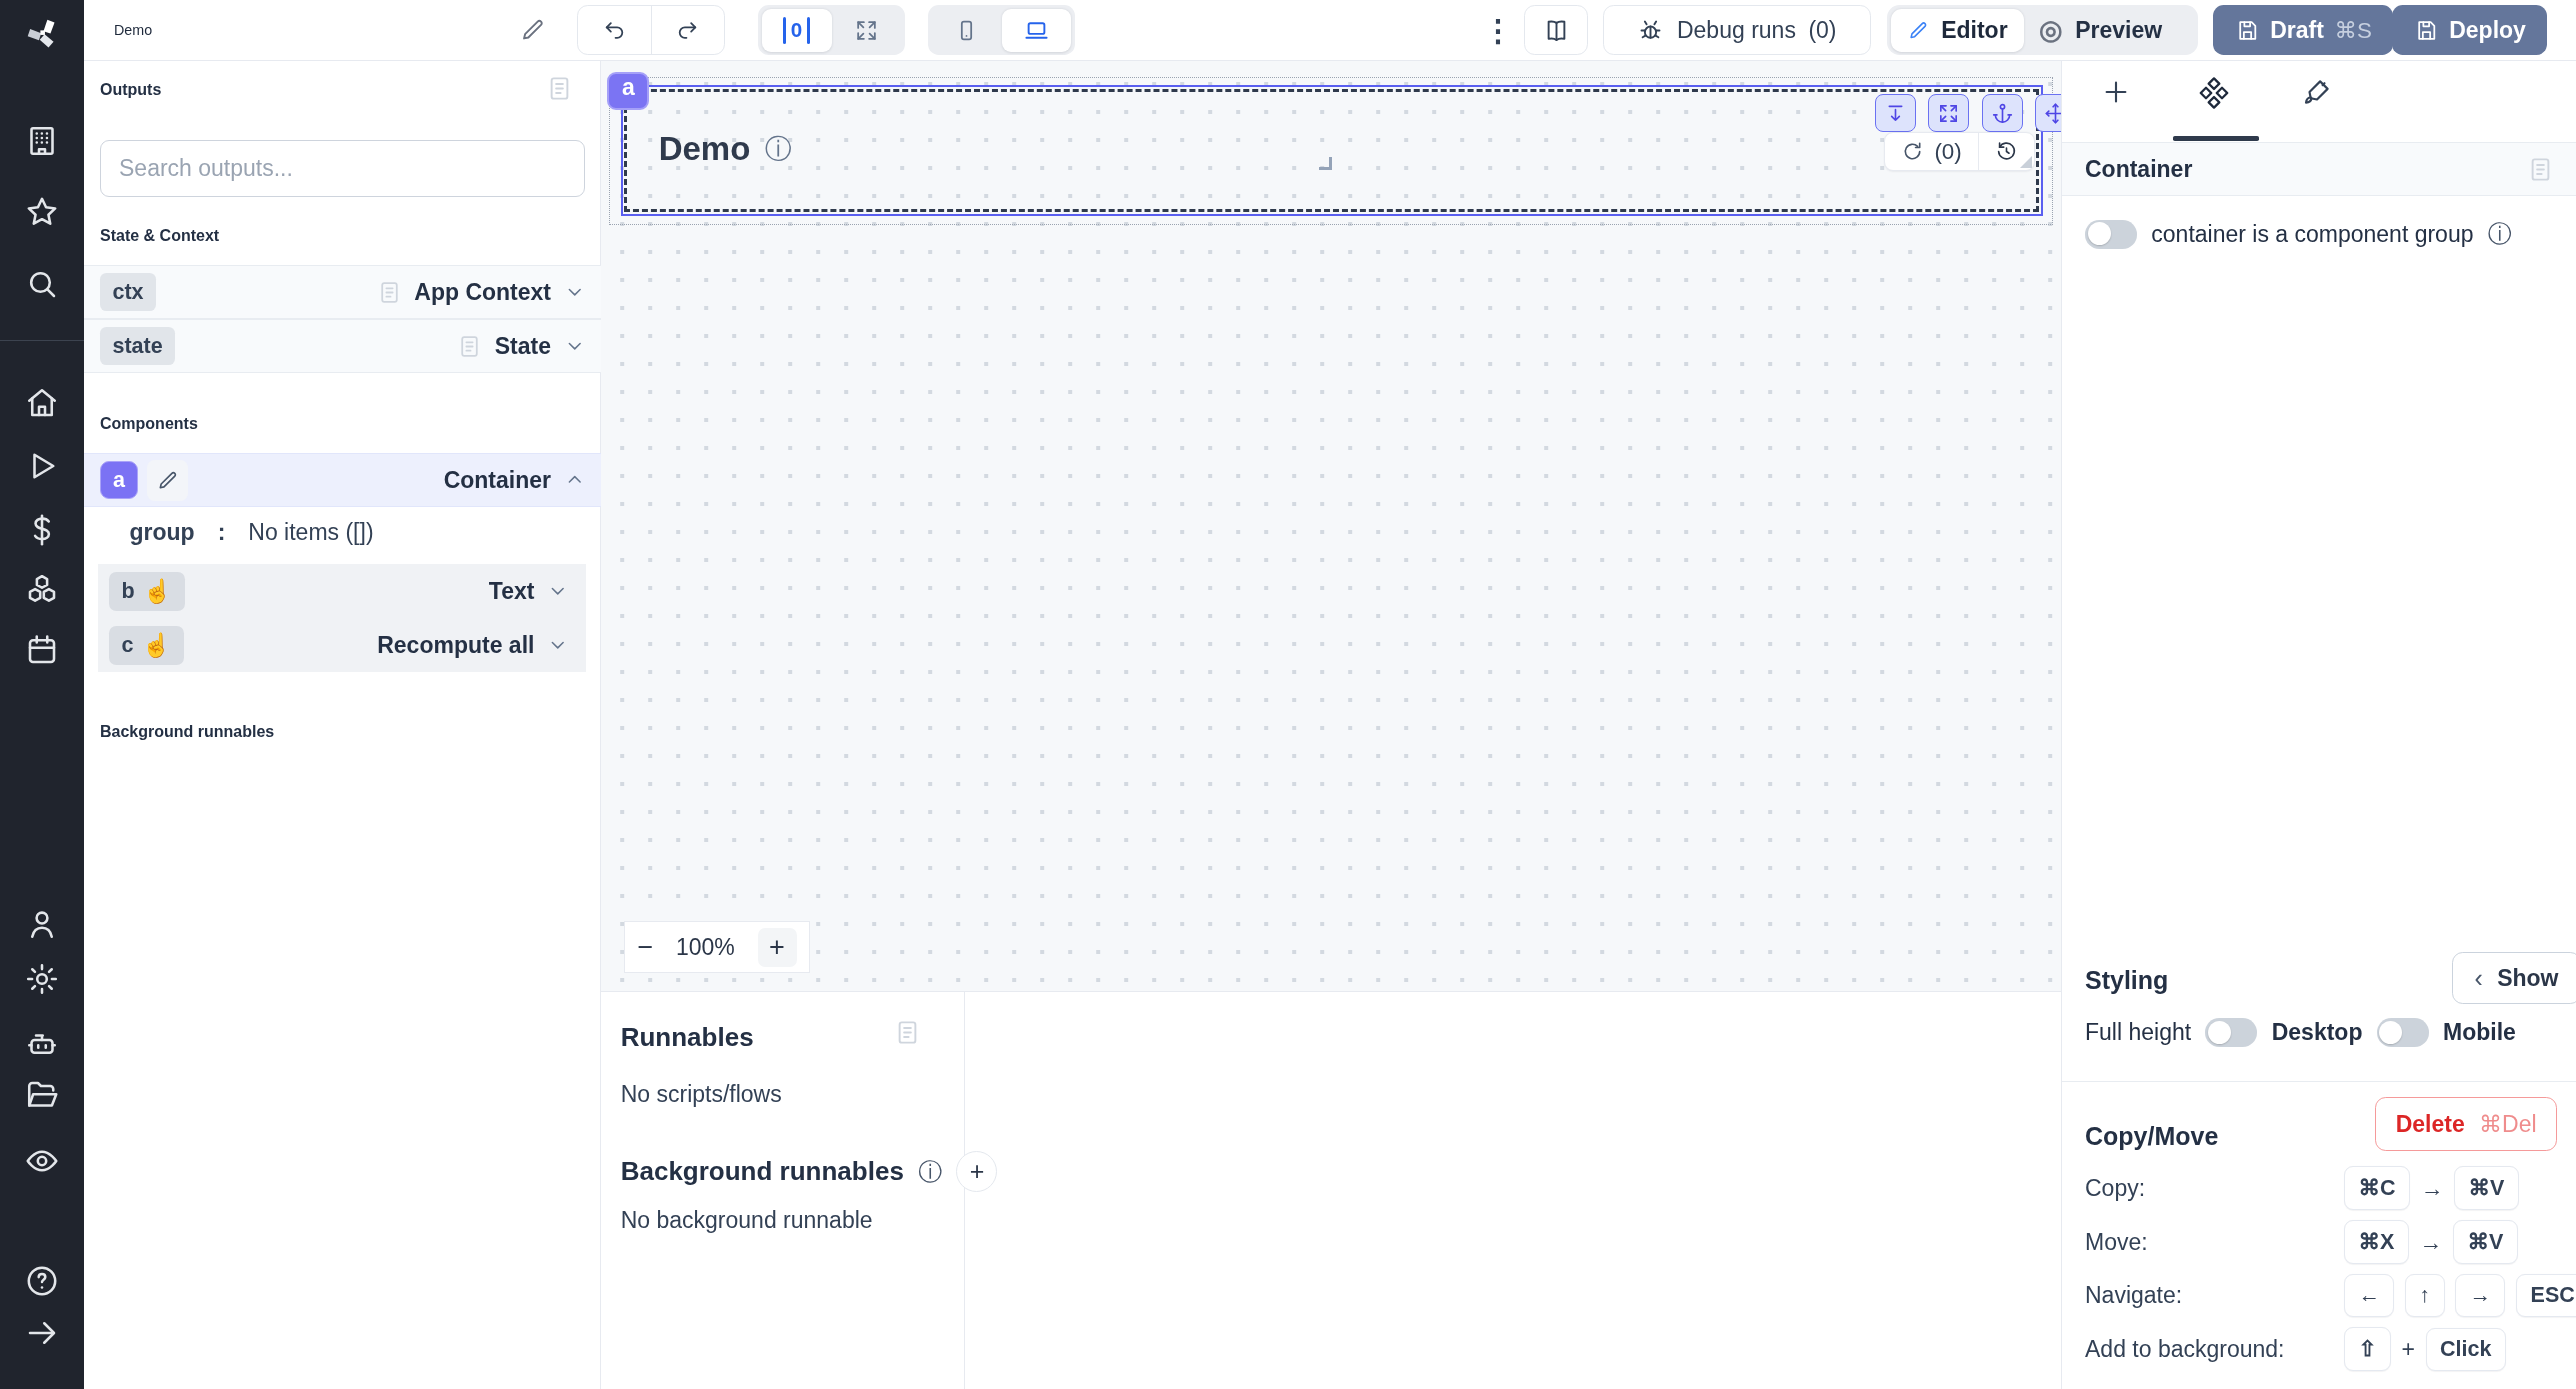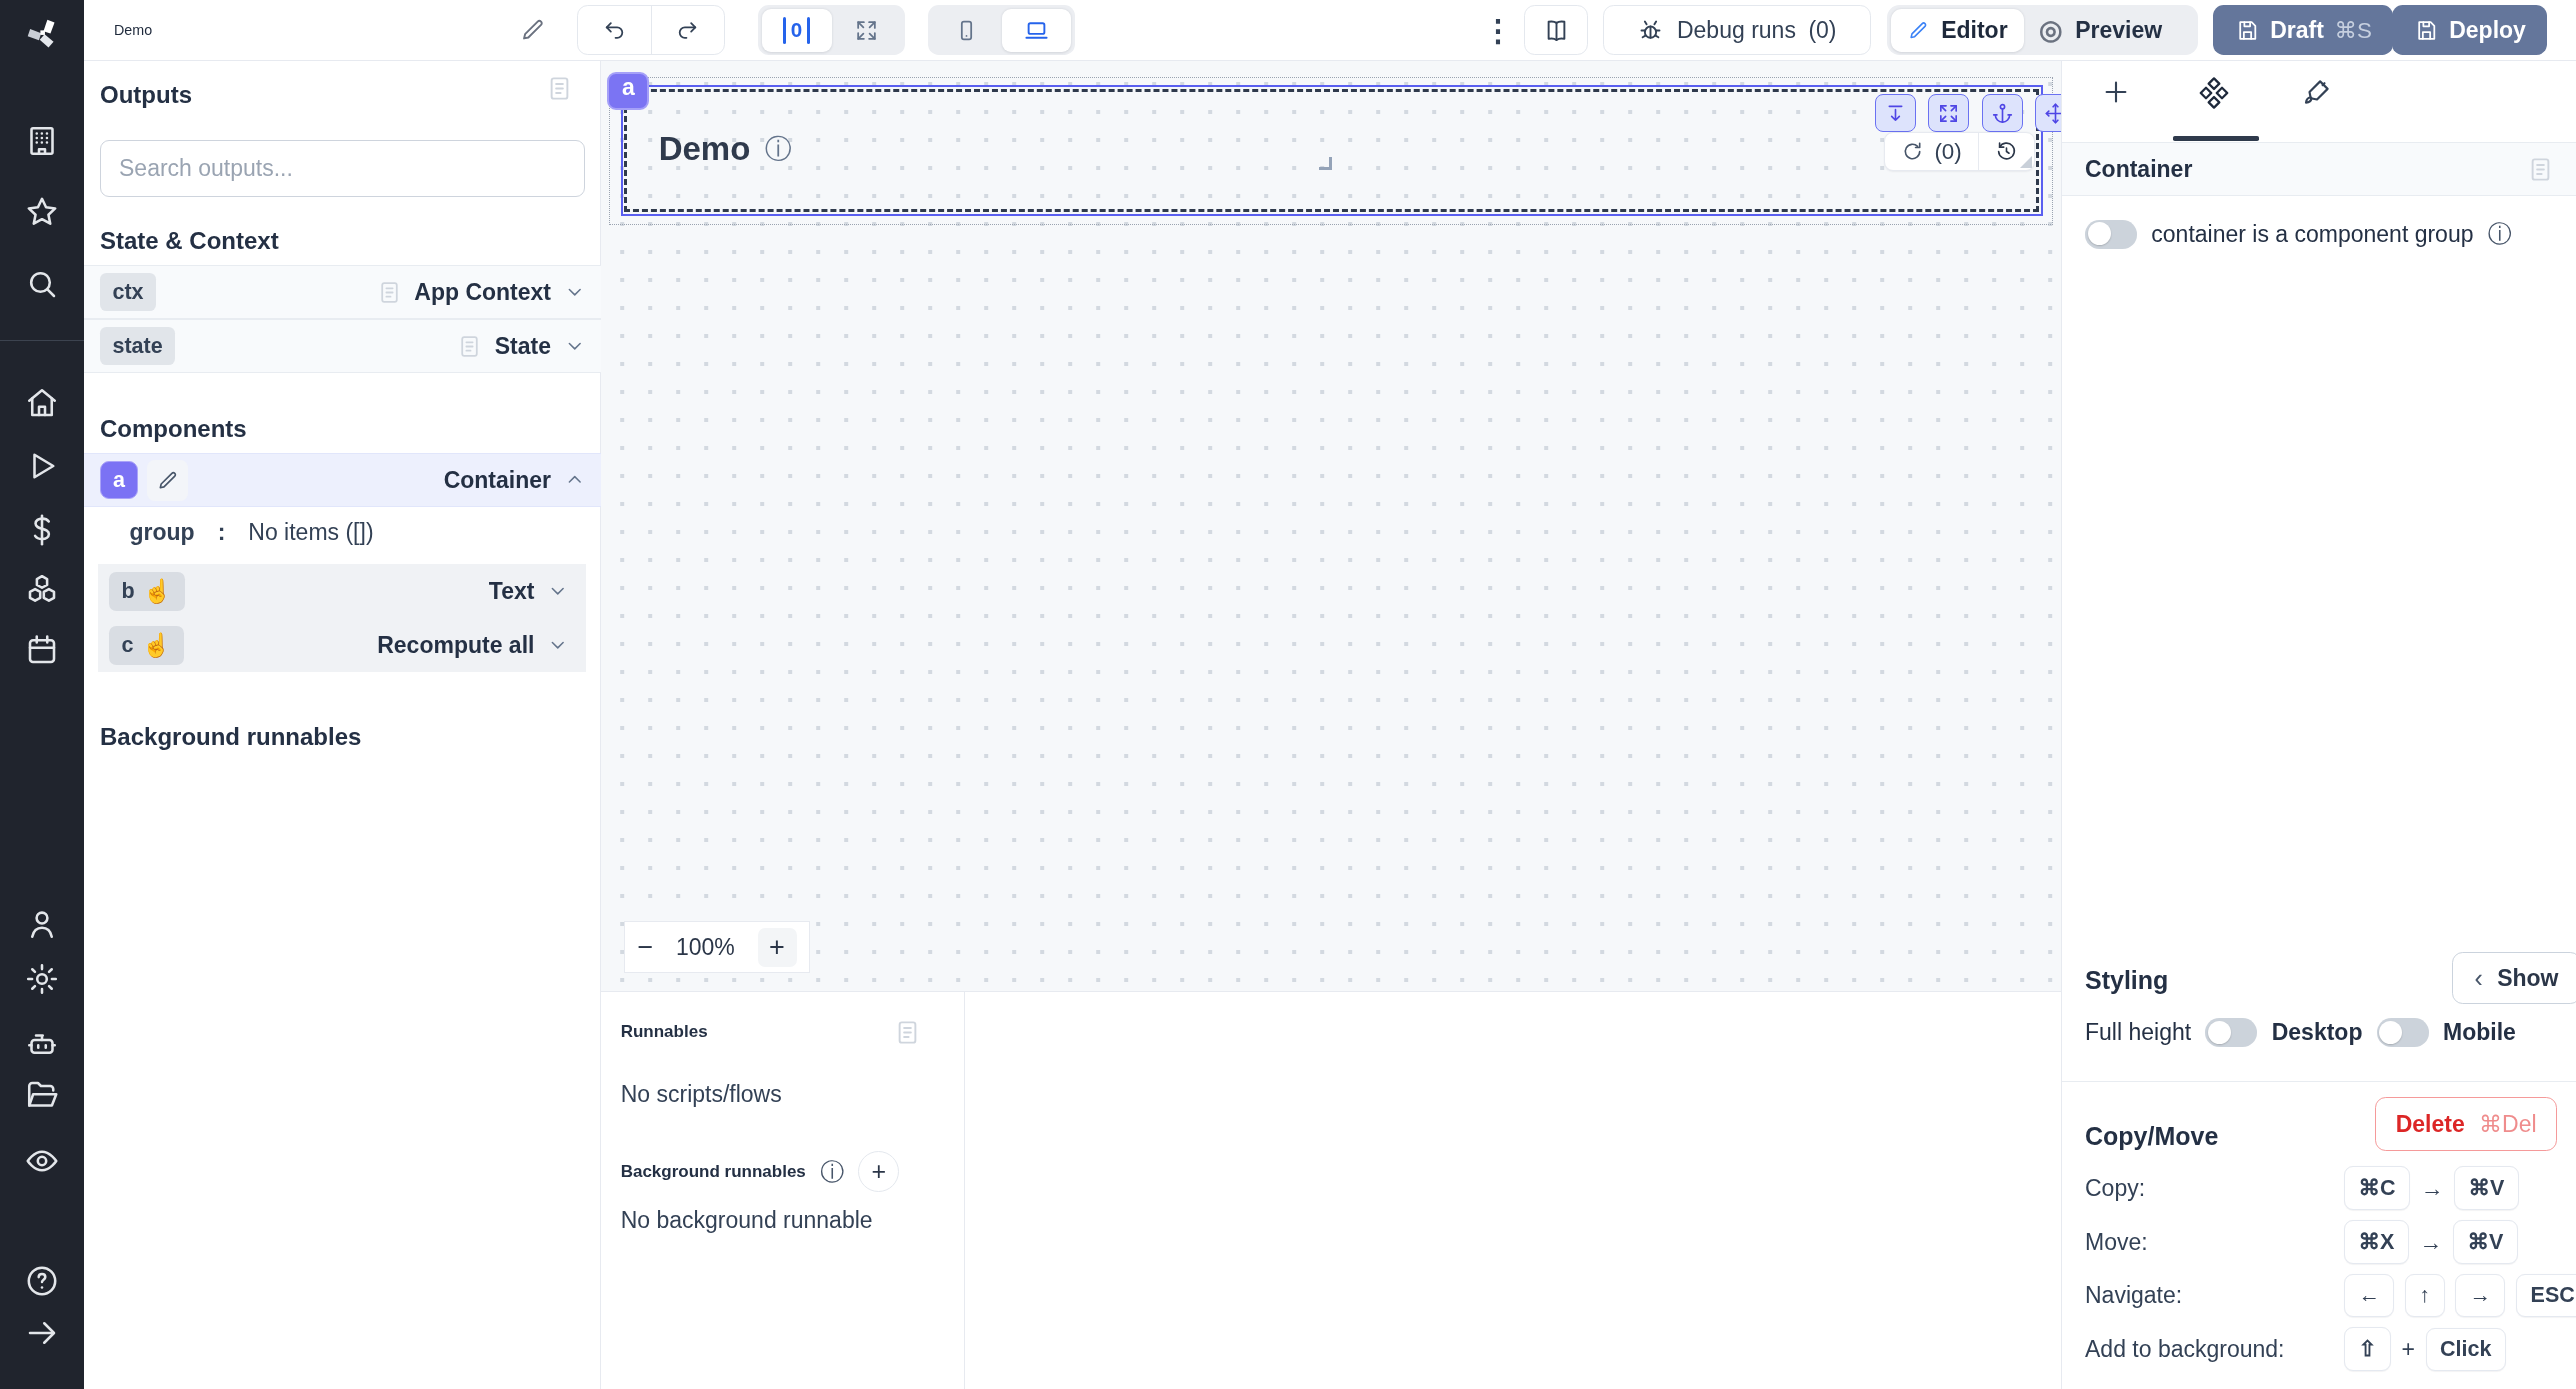--- a/index.html
+++ b/index.html
@@ -19,21 +19,21 @@
   .btn-outline { background:#fff; border:1.8px solid #e4e8ee; border-radius:10.7px; height:50px; display:flex; align-items:center; justify-content:center; color:#334155; }
   .seg-wrap { background:#eceef2; border-radius:10.7px; height:50px; display:flex; align-items:center; padding:3.6px; }
   .seg { height:43px; border-radius:9px; display:flex; align-items:center; justify-content:center; padding:0 16px; color:#64748b; }
   .seg.active { background:#fff; box-shadow:0 0.9px 2.7px rgba(16,24,40,.12); color:#2563eb; }
   .btn-primary { background:#64769b; border-radius:10.7px; height:50px; display:flex; align-items:center; gap:10.7px; padding:0 21.5px; color:#fff; font-size:23px; font-weight:700; }
   .kshort { color:#c6cfdf; font-weight:400; font-size:22.4px; }
   .kebab { font-size:30px; color:#334155; font-weight:700; letter-spacing:0; }
 
   
   .lpanel { left:84px; top:61px; width:517px; height:1329px; background:#fff; border-right:1.8px solid #e7eaf0; z-index:10; }
-  .sec-head { position:absolute; left:16px; font-size:24px; font-weight:700; color:#243044;text-align:center; }
+  .sec-head { position:absolute; left:16px; font-size:16px; font-weight:700; color:#243044;text-align:center; }
   .search { position:absolute; left:16px; top:79px; width:485px; height:57px; border:1.8px solid #ced4dd; border-radius:9px; font-size:23px; color:#334155; padding:0 18px; outline:none; font-family:"Liberation Sans",sans-serif; background:#fff; }
   .search::placeholder { color:#9aa4b2; }
   .prow { position:absolute; left:0; width:517px; background:#f8fafc; border-top:0.9px solid #e8ecf1; border-bottom:0.9px solid #e8ecf1; display:flex; align-items:center; padding:0 16px; }
   .badge { background:#e1e5ea; color:#334155; font-size:21.5px; font-weight:700; border-radius:6.3px; padding:6.3px 12.5px; }
   .rowright { margin-left:auto; display:flex; align-items:center; gap:12.5px; }
   .rowlabel { font-size:23px; font-weight:700; color:#243044; }
   .chev { color:#64748b; }
   .doc { color:#cfd5dd; }
   .comp-a { background:#edf0fd; border-top:0.9px solid #e1e6fb; border-bottom:0.9px solid #e1e6fb; }
   .tag-a { width:38px; height:38px; border-radius:9px; background:#7b72f4; border:1.8px solid #aaa3f8; color:#fff; font-size:21.5px; font-weight:700; display:flex; align-items:center; justify-content:center; }
@@ -61,21 +61,21 @@
   .runpill .cell + .cell { border-left:1.8px solid #e7eaf0; }
   .corner { position:absolute; right:1.8px; bottom:1.8px; width:0; height:0; border-left:12.5px solid transparent; border-bottom:12.5px solid #c9d0d9; }
   .zoombar { position:absolute; left:23px; top:860px; width:186px; height:52px; background:#fff; border:1.8px solid #e7eaf0; display:flex; align-items:center; padding:0 12.5px; gap:7.2px; }
   .zoombar .pct { font-size:23px; color:#2b3648; flex:1; text-align:center; }
   .zbtn { font-size:27px; color:#2b3648; background:none; border:none; font-family:inherit; }
   .zbtn.plus { background:#f3f5f7; border-radius:7.2px; width:39px; height:39px; display:flex; align-items:center; justify-content:center; }
 
   
   .bpanel { left:601px; top:991px; width:1460px; height:399px; background:#fff; border-top:1.8px solid #e7eaf0; }
   .bdiv { position:absolute; left:363px; top:0; height:399px; border-left:1.8px solid #e7eaf0; }
-  .b-head { font-size:17px; font-weight:700; color:#243044; }
+  .b-head { font-size:26px; font-weight:700; color:#243044; }
   .b-text { font-size:23px; color:#334155; }
   .plus-circ { width:41px; height:41px; border-radius:50%; border:1.8px solid #e4e8ee; color:#2b3648; display:flex; align-items:center; justify-content:center; font-size:25px; background:#fff; }
 
   
   .inspector { left:2061px; top:61px; width:515px; height:1329px; background:#fff; border-left:1.8px solid #e7eaf0; }
   .tabbar { position:absolute; left:0; top:0; width:515px; height:81px; }
   .tab { position:absolute; top:16px; color:#334155; }
   .tab-underline { position:absolute; left:111px; top:75px; width:86px; height:5.4px; background:#2f3a4c; border-radius:1.8px; }
   .ins-head { position:absolute; left:0; top:81px; width:515px; height:54px; background:#f8fafc; border-top:0.9px solid #e8ecf1; border-bottom:0.9px solid #e8ecf1; display:flex; align-items:center; padding:0 23px; font-size:23px; font-weight:700; color:#243044; }
   .toggle { width:52px; height:29px; border-radius:14.3px; background:#ccd3db; position:relative; flex:none; }

